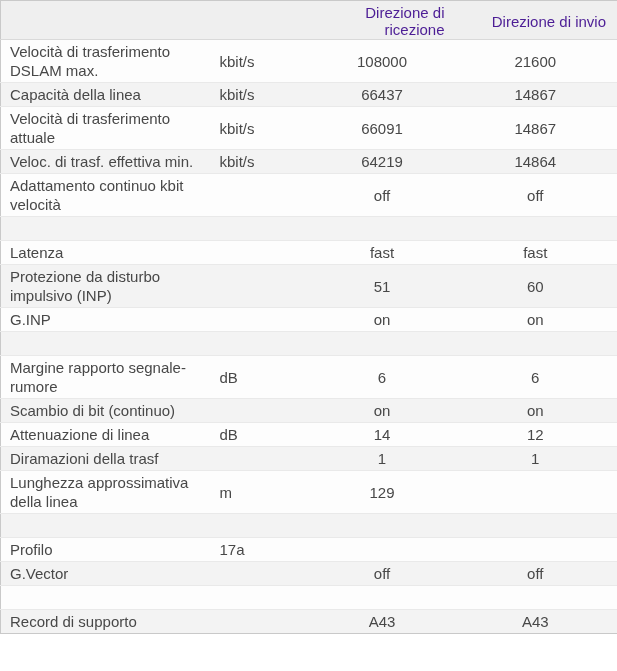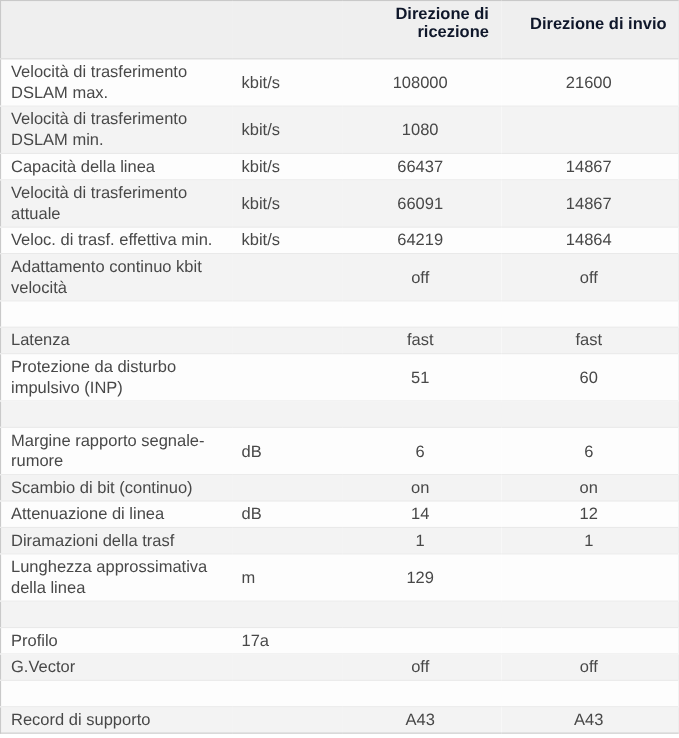--- a/index.html
+++ b/index.html
@@ -22,25 +22,25 @@
     color: #484848;
     border: 1px solid #c9c9c9;
   }
   table.dsl-table col.c-label { width: 210px; }
   table.dsl-table col.c-unit  { width: 100px; }
   table.dsl-table col.c-rx    { width: 145px; }
   table.dsl-table col.c-tx    { width: 162px; }
 
   table.dsl-table thead th {
     background: #efefef;
-    font-weight: bold;
+    font-weight: normal;
     height: 36px;
-    padding: 2px 11px 14px 9px;
+    padding: 2px 11px 0 9px;
     border-bottom: 1px solid #d9d9d9;
-    color: #0f172a;
+    color: #4c1d95;
     vertical-align: middle;
   }
   table.dsl-table thead th.num { text-align: right; }
 
   table.dsl-table tbody td {
     padding: 2px 11px 2px 9px;
     line-height: 19px;
     vertical-align: middle;
     border-top: 1px solid #e9e9e9;
     overflow: hidden;
@@ -71,26 +71,20 @@
       </tr>
     </thead>
     <tbody>
         <tr>
           <td>Velocità di trasferimento DSLAM max.</td>
           <td>kbit/s</td>
           <td class="num">108000</td>
           <td class="num">21600</td>
         </tr>
         <tr>
-          <td>Velocità di trasferimento DSLAM min.</td>
-          <td>kbit/s</td>
-          <td class="num">1080</td>
-          <td class="num"></td>
-        </tr>
-        <tr>
           <td>Capacità della linea</td>
           <td>kbit/s</td>
           <td class="num">66437</td>
           <td class="num">14867</td>
         </tr>
         <tr>
           <td>Velocità di trasferimento attuale</td>
           <td>kbit/s</td>
           <td class="num">66091</td>
           <td class="num">14867</td>
@@ -114,20 +108,26 @@
           <td>Latenza</td>
           <td></td>
           <td class="num">fast</td>
           <td class="num">fast</td>
         </tr>
         <tr>
           <td>Protezione da disturbo impulsivo (INP)</td>
           <td></td>
           <td class="num">51</td>
           <td class="num">60</td>
+        </tr>
+        <tr>
+          <td>G.INP</td>
+          <td></td>
+          <td class="num">on</td>
+          <td class="num">on</td>
         </tr>
         <tr class="spacer">
           <td colspan="4"></td>
         </tr>
         <tr>
           <td>Margine rapporto segnale-rumore</td>
           <td>dB</td>
           <td class="num">6</td>
           <td class="num">6</td>
         </tr>

